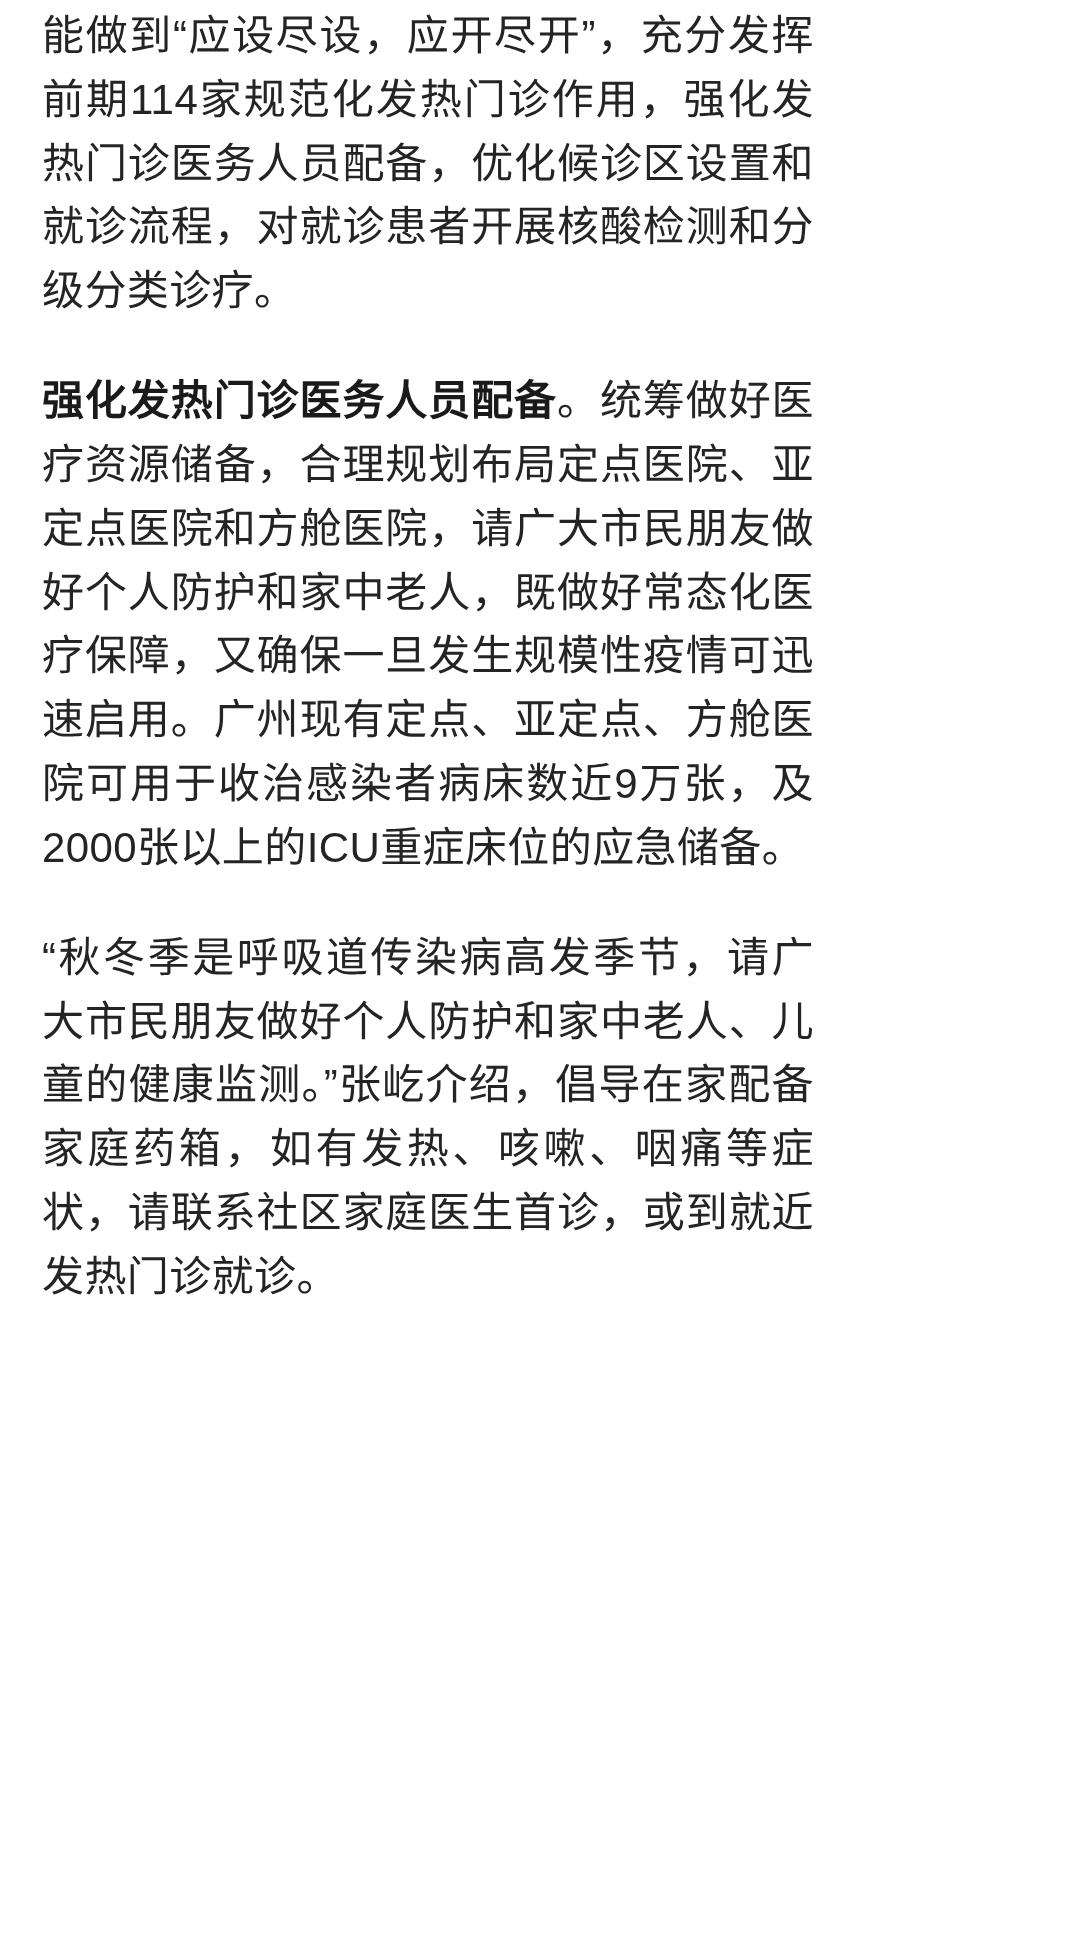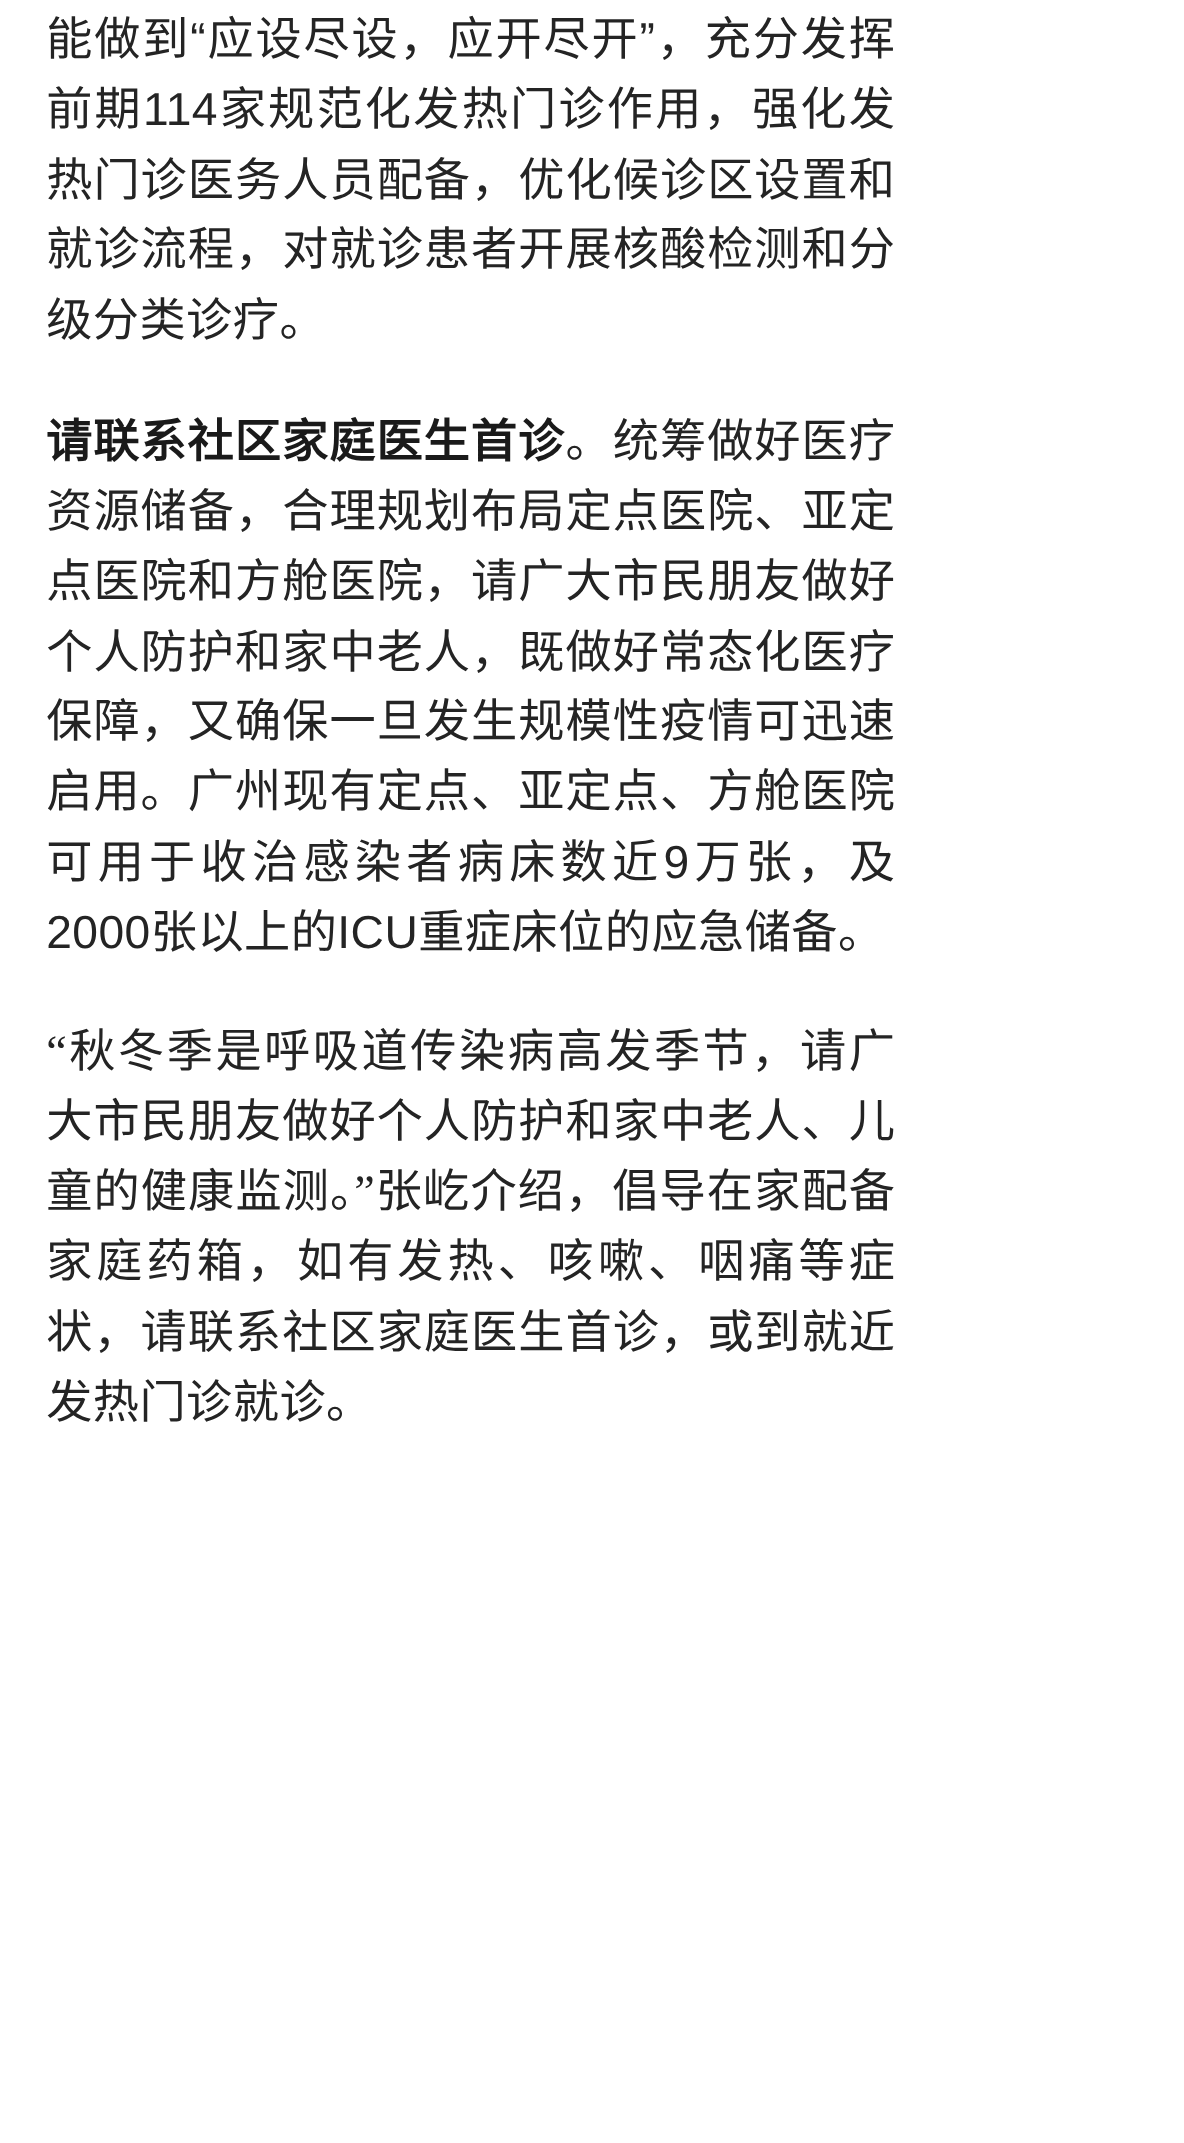--- a/index.html
+++ b/index.html
@@ -27,42 +27,41 @@
     text-align: justify;
     text-justify: inter-ideograph;
     word-break: break-word;
   }
   .para.first {
     margin-top: 0;
     padding-top: 4px;
   }
   .para.last {
     margin-bottom: 0;
-    font-family: Liberation Serif, serif;
   }
   .lead {
     font-weight: bold;
     color: #1a1a1a;
   }
   .scroll-clip-top {
     
     overflow: hidden;
   }
 </style>
 </head>
 <body>
 
 <div class="article">
 
   <p class="para first scroll-clip-top">
     <span>能做到“应设尽设，应开尽开”，充分发挥前期114家规范化发热门诊作用，强化发热门诊医务人员配备，优化候诊区设置和就诊流程，对就诊患者开展核酸检测和分级分类诊疗。</span>
   </p>
 
   <p class="para">
-    <span class="lead">请联系社区家庭医生首诊</span><span>。统筹做好医疗资源储备，合理规划布局定点医院、亚定点医院和方舱医院，请广大市民朋友做好个人防护和家中老人，既做好常态化医疗保障，又确保一旦发生规模性疫情可迅速启用。广州现有定点、亚定点、方舱医院可用于收治感染者病床数近9万张，及2000张以上的ICU重症床位的应急储备。</span>
+    <span class="lead">强化发热门诊医务人员配备</span><span>。统筹做好医疗资源储备，合理规划布局定点医院、亚定点医院和方舱医院，请广大市民朋友做好个人防护和家中老人，既做好常态化医疗保障，又确保一旦发生规模性疫情可迅速启用。广州现有定点、亚定点、方舱医院可用于收治感染者病床数近9万张，及2000张以上的ICU重症床位的应急储备。</span>
   </p>
 
 
   <p class="para last">
     <span>“秋冬季是呼吸道传染病高发季节，请广大市民朋友做好个人防护和家中老人、儿童的健康监测。”张屹介绍，倡导在家配备家庭药箱，如有发热、咳嗽、咽痛等症状，请联系社区家庭医生首诊，或到就近发热门诊就诊。</span>
   </p>
 
 </div>
 
 </body></html>

